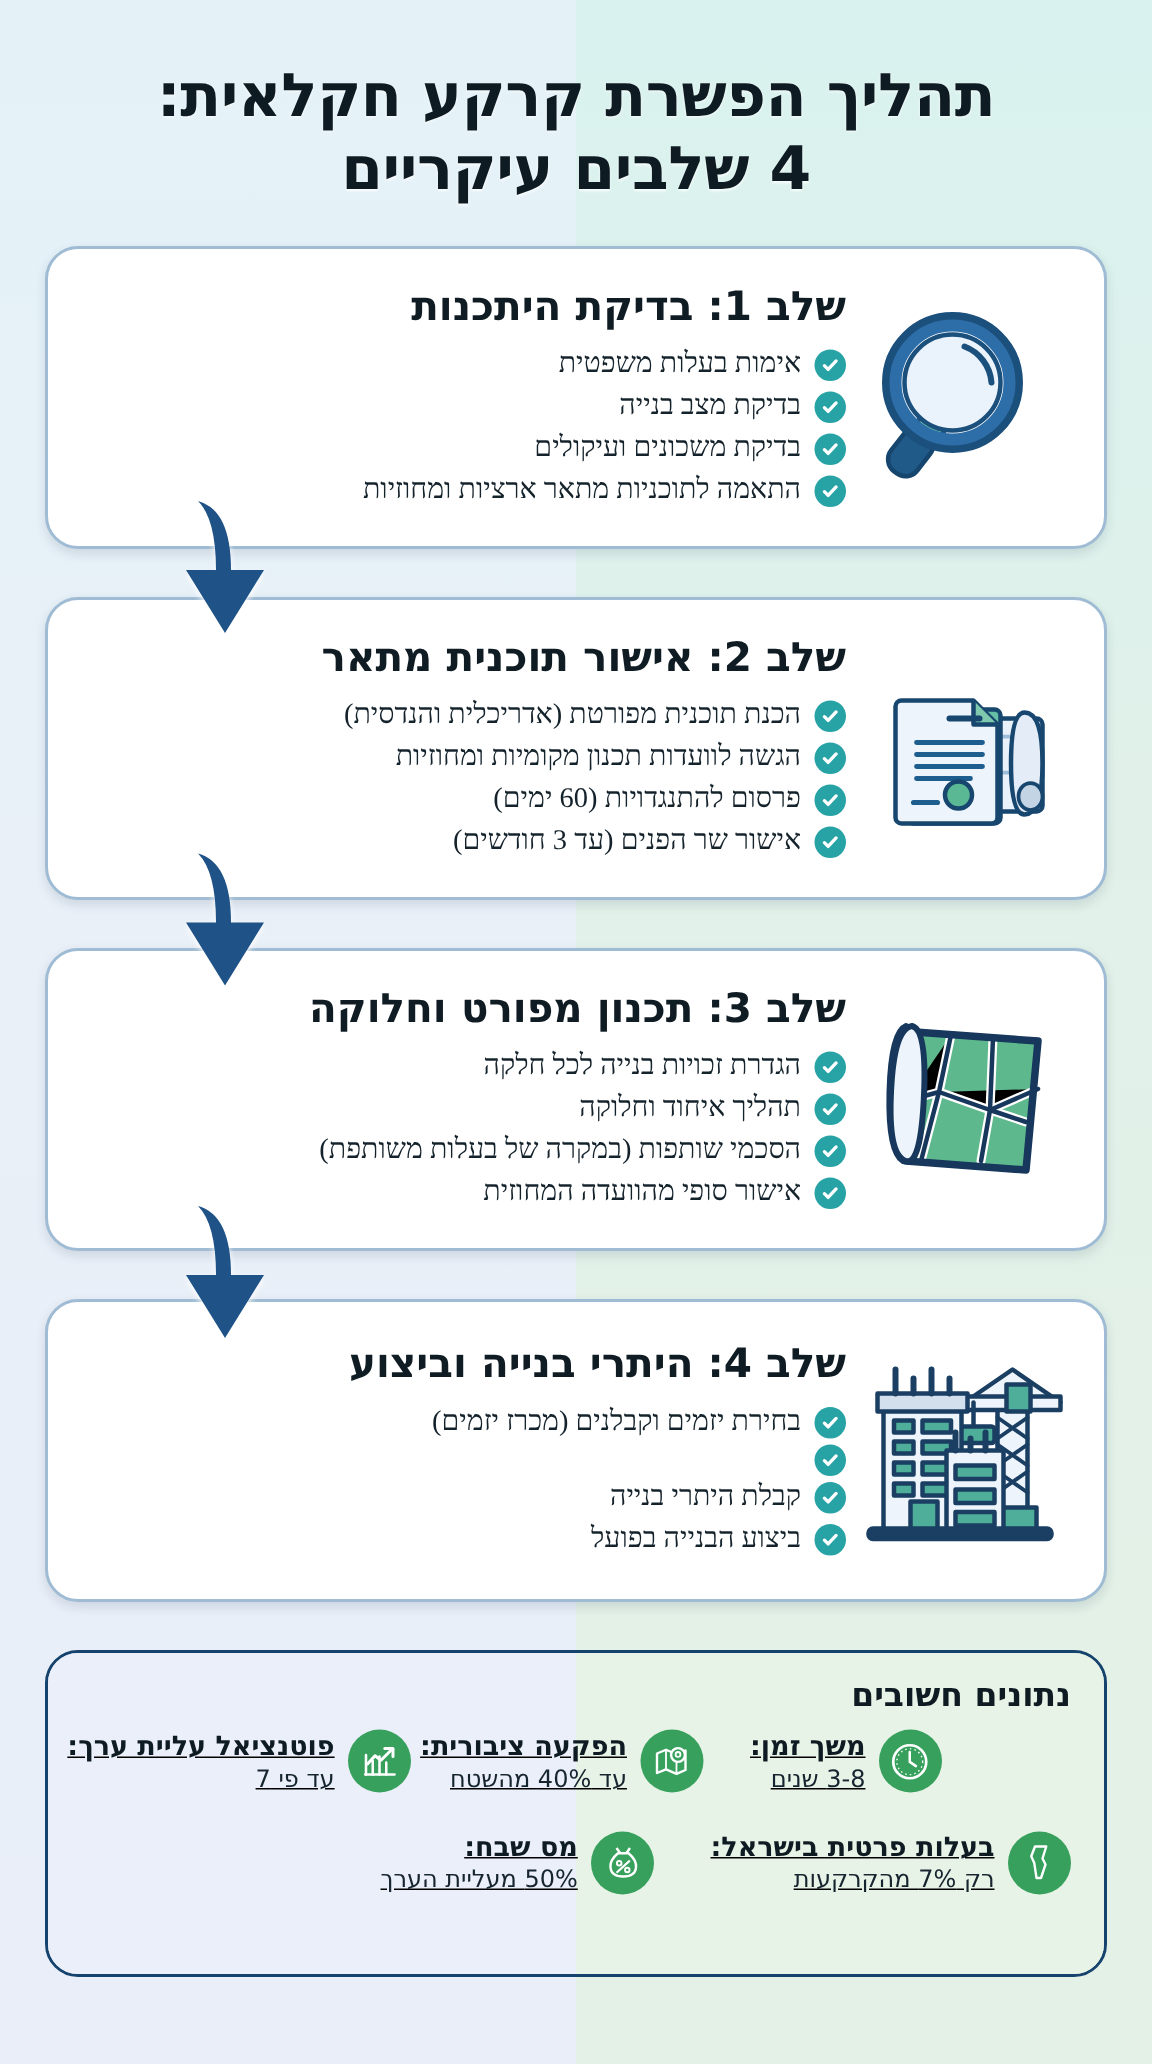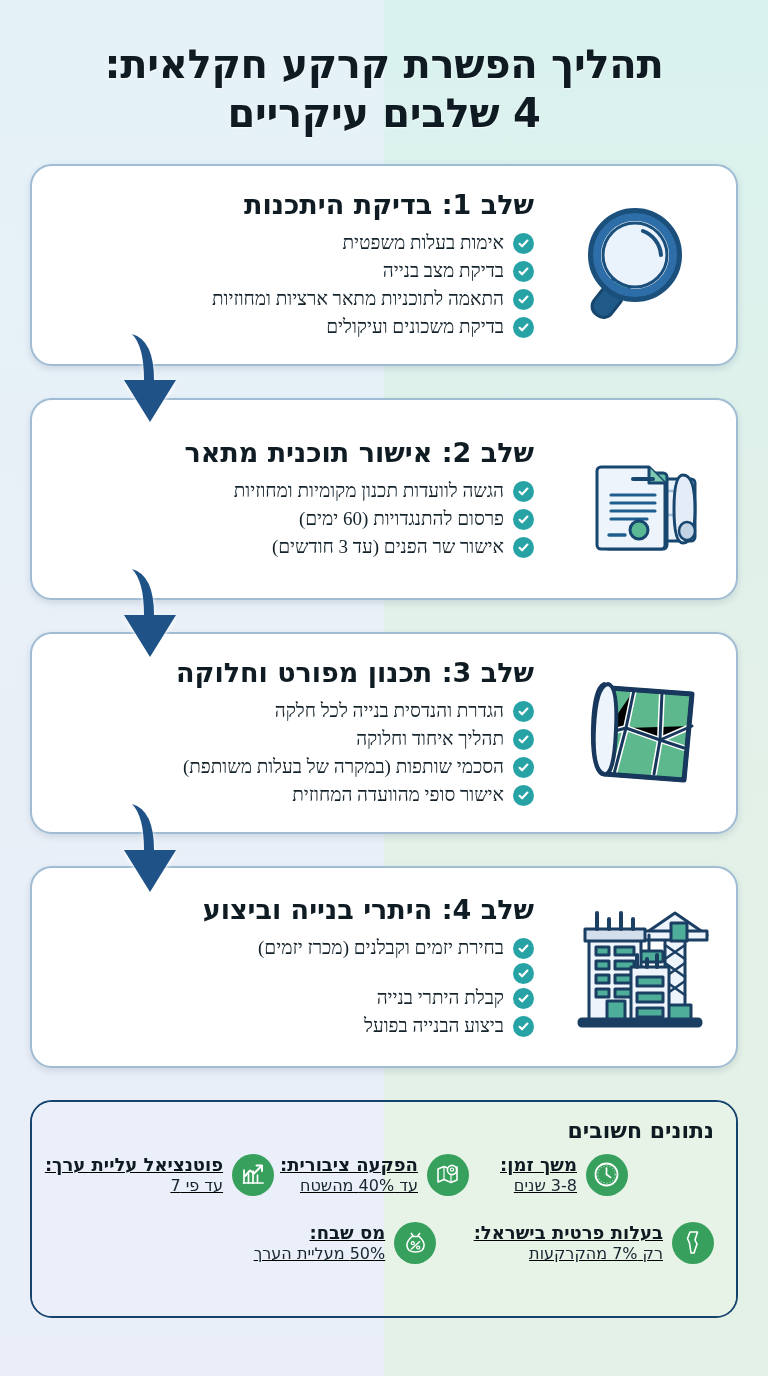--- a/index.html
+++ b/index.html
@@ -63,21 +63,20 @@
     border: 2px solid #9fbcd4;
     border-radius: 22px;
     box-shadow: 0 3px 7px rgba(20,50,80,.13);
     height: 202px;
     margin-bottom: 32px;
     display: flex;
     flex-direction: row;
     align-items: center;
     padding: 6px 22px 6px 14px;
     overflow: visible;
-    gap: 30px;
   }
 
   .card-text {
     flex: 1 1 auto;
     text-align: right;
     padding-top: 2px;
   }
 
   .card-title {
     font-size: 27px;
@@ -254,29 +253,29 @@
                 </svg>
               </span>
             <span class="btext">בדיקת מצב בנייה</span>
           </li>
           <li class="bullet">
             <span class="check">
                 <svg width="13" height="13" viewBox="0 0 13 13">
                   <path d="M2.6 6.8 L5.1 9.3 L10.4 3.6" fill="none" stroke="#ffffff" stroke-width="2.2" stroke-linecap="round" stroke-linejoin="round"></path>
                 </svg>
               </span>
+            <span class="btext">בדיקת משכונים ועיקולים</span>
+          </li>
+          <li class="bullet">
+            <span class="check">
+                <svg width="13" height="13" viewBox="0 0 13 13">
+                  <path d="M2.6 6.8 L5.1 9.3 L10.4 3.6" fill="none" stroke="#ffffff" stroke-width="2.2" stroke-linecap="round" stroke-linejoin="round"></path>
+                </svg>
+              </span>
             <span class="btext">התאמה לתוכניות מתאר ארציות ומחוזיות</span>
-          </li>
-          <li class="bullet">
-            <span class="check">
-                <svg width="13" height="13" viewBox="0 0 13 13">
-                  <path d="M2.6 6.8 L5.1 9.3 L10.4 3.6" fill="none" stroke="#ffffff" stroke-width="2.2" stroke-linecap="round" stroke-linejoin="round"></path>
-                </svg>
-              </span>
-            <span class="btext">בדיקת משכונים ועיקולים</span>
           </li>
         </ul>
       </div>
     </div>
 
     <div class="card">
       <div class="card-icon">
         <svg width="136" height="132" viewBox="0 0 136 132">
           <g stroke="#17466f" stroke-width="3" stroke-linejoin="round">
             <rect x="58" y="46" width="66" height="62" rx="4" fill="#e9f1fa"></rect>
@@ -289,20 +288,28 @@
             <path d="M62 46 H82" stroke="#17466f" stroke-width="4" stroke-linecap="round"></path>
             <path d="M40 62 H84 M40 70 H84 M40 78 H84 M40 86 H76" stroke="#1d5e8f" stroke-width="3.2" stroke-linecap="round"></path>
             <circle cx="68" cy="97" r="9" fill="#5ab894"></circle>
             <path d="M38 102 H54" stroke="#1d5e8f" stroke-width="3.4" stroke-linecap="round"></path>
           </g>
         </svg>
       </div>
       <div class="card-text">
         <div class="card-title">שלב 2: אישור תוכנית מתאר</div>
         <ul class="bullets">
+          <li class="bullet">
+            <span class="check">
+                <svg width="13" height="13" viewBox="0 0 13 13">
+                  <path d="M2.6 6.8 L5.1 9.3 L10.4 3.6" fill="none" stroke="#ffffff" stroke-width="2.2" stroke-linecap="round" stroke-linejoin="round"></path>
+                </svg>
+              </span>
+            <span class="btext">הכנת תוכנית מפורטת (אדריכלית והנדסית)</span>
+          </li>
           <li class="bullet">
             <span class="check">
                 <svg width="13" height="13" viewBox="0 0 13 13">
                   <path d="M2.6 6.8 L5.1 9.3 L10.4 3.6" fill="none" stroke="#ffffff" stroke-width="2.2" stroke-linecap="round" stroke-linejoin="round"></path>
                 </svg>
               </span>
             <span class="btext">הגשה לוועדות תכנון מקומיות ומחוזיות</span>
           </li>
           <li class="bullet">
             <span class="check">
@@ -353,21 +360,21 @@
       </div>
       <div class="card-text">
         <div class="card-title">שלב 3: תכנון מפורט וחלוקה</div>
         <ul class="bullets">
           <li class="bullet">
             <span class="check">
                 <svg width="13" height="13" viewBox="0 0 13 13">
                   <path d="M2.6 6.8 L5.1 9.3 L10.4 3.6" fill="none" stroke="#ffffff" stroke-width="2.2" stroke-linecap="round" stroke-linejoin="round"></path>
                 </svg>
               </span>
-            <span class="btext">הגדרת והנדסית בנייה לכל חלקה</span>
+            <span class="btext">הגדרת זכויות בנייה לכל חלקה</span>
           </li>
           <li class="bullet">
             <span class="check">
                 <svg width="13" height="13" viewBox="0 0 13 13">
                   <path d="M2.6 6.8 L5.1 9.3 L10.4 3.6" fill="none" stroke="#ffffff" stroke-width="2.2" stroke-linecap="round" stroke-linejoin="round"></path>
                 </svg>
               </span>
             <span class="btext">תהליך איחוד וחלוקה</span>
           </li>
           <li class="bullet">

